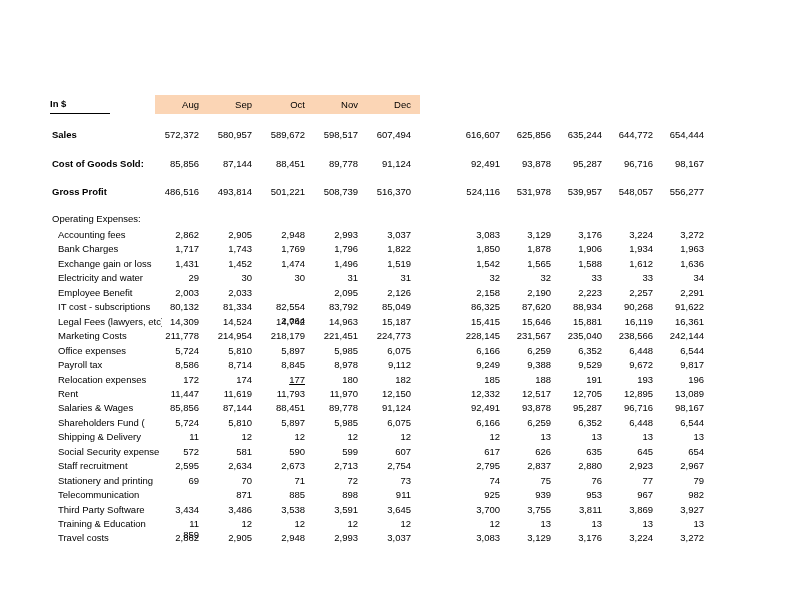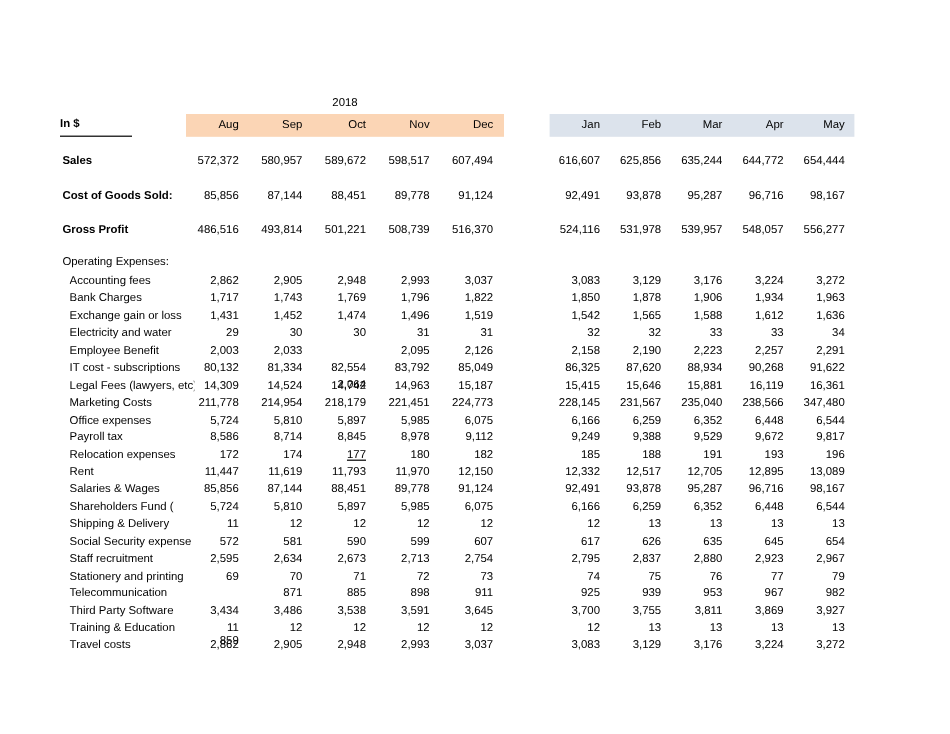--- a/index.html
+++ b/index.html
@@ -122,39 +122,31 @@
     text-align: right;
     white-space: nowrap;
   }
 </style>
 </head>
 <body>
 
 <div id="sheet">
 
 
-  <div class="year-label">2018</div>
 
   <div class="units-cell">In $</div>
 
   <div class="band band-left" id="band-left">
       <div class="mcell" style="left: 0px; width: 53px;">Aug</div>
       <div class="mcell" style="left: 53px; width: 53px;">Sep</div>
       <div class="mcell" style="left: 106px; width: 53px;">Oct</div>
       <div class="mcell" style="left: 159px; width: 53px;">Nov</div>
       <div class="mcell" style="left: 212px; width: 53px;">Dec</div>
     </div>
 
-  <div class="band band-right" id="band-right">
-      <div class="mcell" style="left: 0px; width: 51px;">Jan</div>
-      <div class="mcell" style="left: 51px; width: 51px;">Feb</div>
-      <div class="mcell" style="left: 102px; width: 51px;">Mar</div>
-      <div class="mcell" style="left: 153px; width: 51px;">Apr</div>
-      <div class="mcell" style="left: 204px; width: 51px;">May</div>
-    </div>
 
   <div id="rows-layer">
       <div class="row bold" style="top: 128px;">
         <div class="lbl">Sales</div>
         <div class="num" style="left: 155px; width: 44px;">572,372</div>
         <div class="num" style="left: 208px; width: 44px;">580,957</div>
         <div class="num" style="left: 261px; width: 44px;">589,672</div>
         <div class="num" style="left: 314px; width: 44px;">598,517</div>
         <div class="num" style="left: 367px; width: 44px;">607,494</div>
         <div class="num" style="left: 458px; width: 42px;">616,607</div>
@@ -287,21 +279,21 @@
         <div class="lbl">Marketing Costs</div>
         <div class="num" style="left: 155px; width: 44px;">211,778</div>
         <div class="num" style="left: 208px; width: 44px;">214,954</div>
         <div class="num" style="left: 261px; width: 44px;">218,179</div>
         <div class="num" style="left: 314px; width: 44px;">221,451</div>
         <div class="num" style="left: 367px; width: 44px;">224,773</div>
         <div class="num" style="left: 458px; width: 42px;">228,145</div>
         <div class="num" style="left: 509px; width: 42px;">231,567</div>
         <div class="num" style="left: 560px; width: 42px;">235,040</div>
         <div class="num" style="left: 611px; width: 42px;">238,566</div>
-        <div class="num" style="left: 662px; width: 42px;">347,480</div>
+        <div class="num" style="left: 662px; width: 42px;">242,144</div>
       </div>
       <div class="row indent" style="top: 344px;">
         <div class="lbl">Office expenses</div>
         <div class="num" style="left: 155px; width: 44px;">5,724</div>
         <div class="num" style="left: 208px; width: 44px;">5,810</div>
         <div class="num" style="left: 261px; width: 44px;">5,897</div>
         <div class="num" style="left: 314px; width: 44px;">5,985</div>
         <div class="num" style="left: 367px; width: 44px;">6,075</div>
         <div class="num" style="left: 458px; width: 42px;">6,166</div>
         <div class="num" style="left: 509px; width: 42px;">6,259</div>

